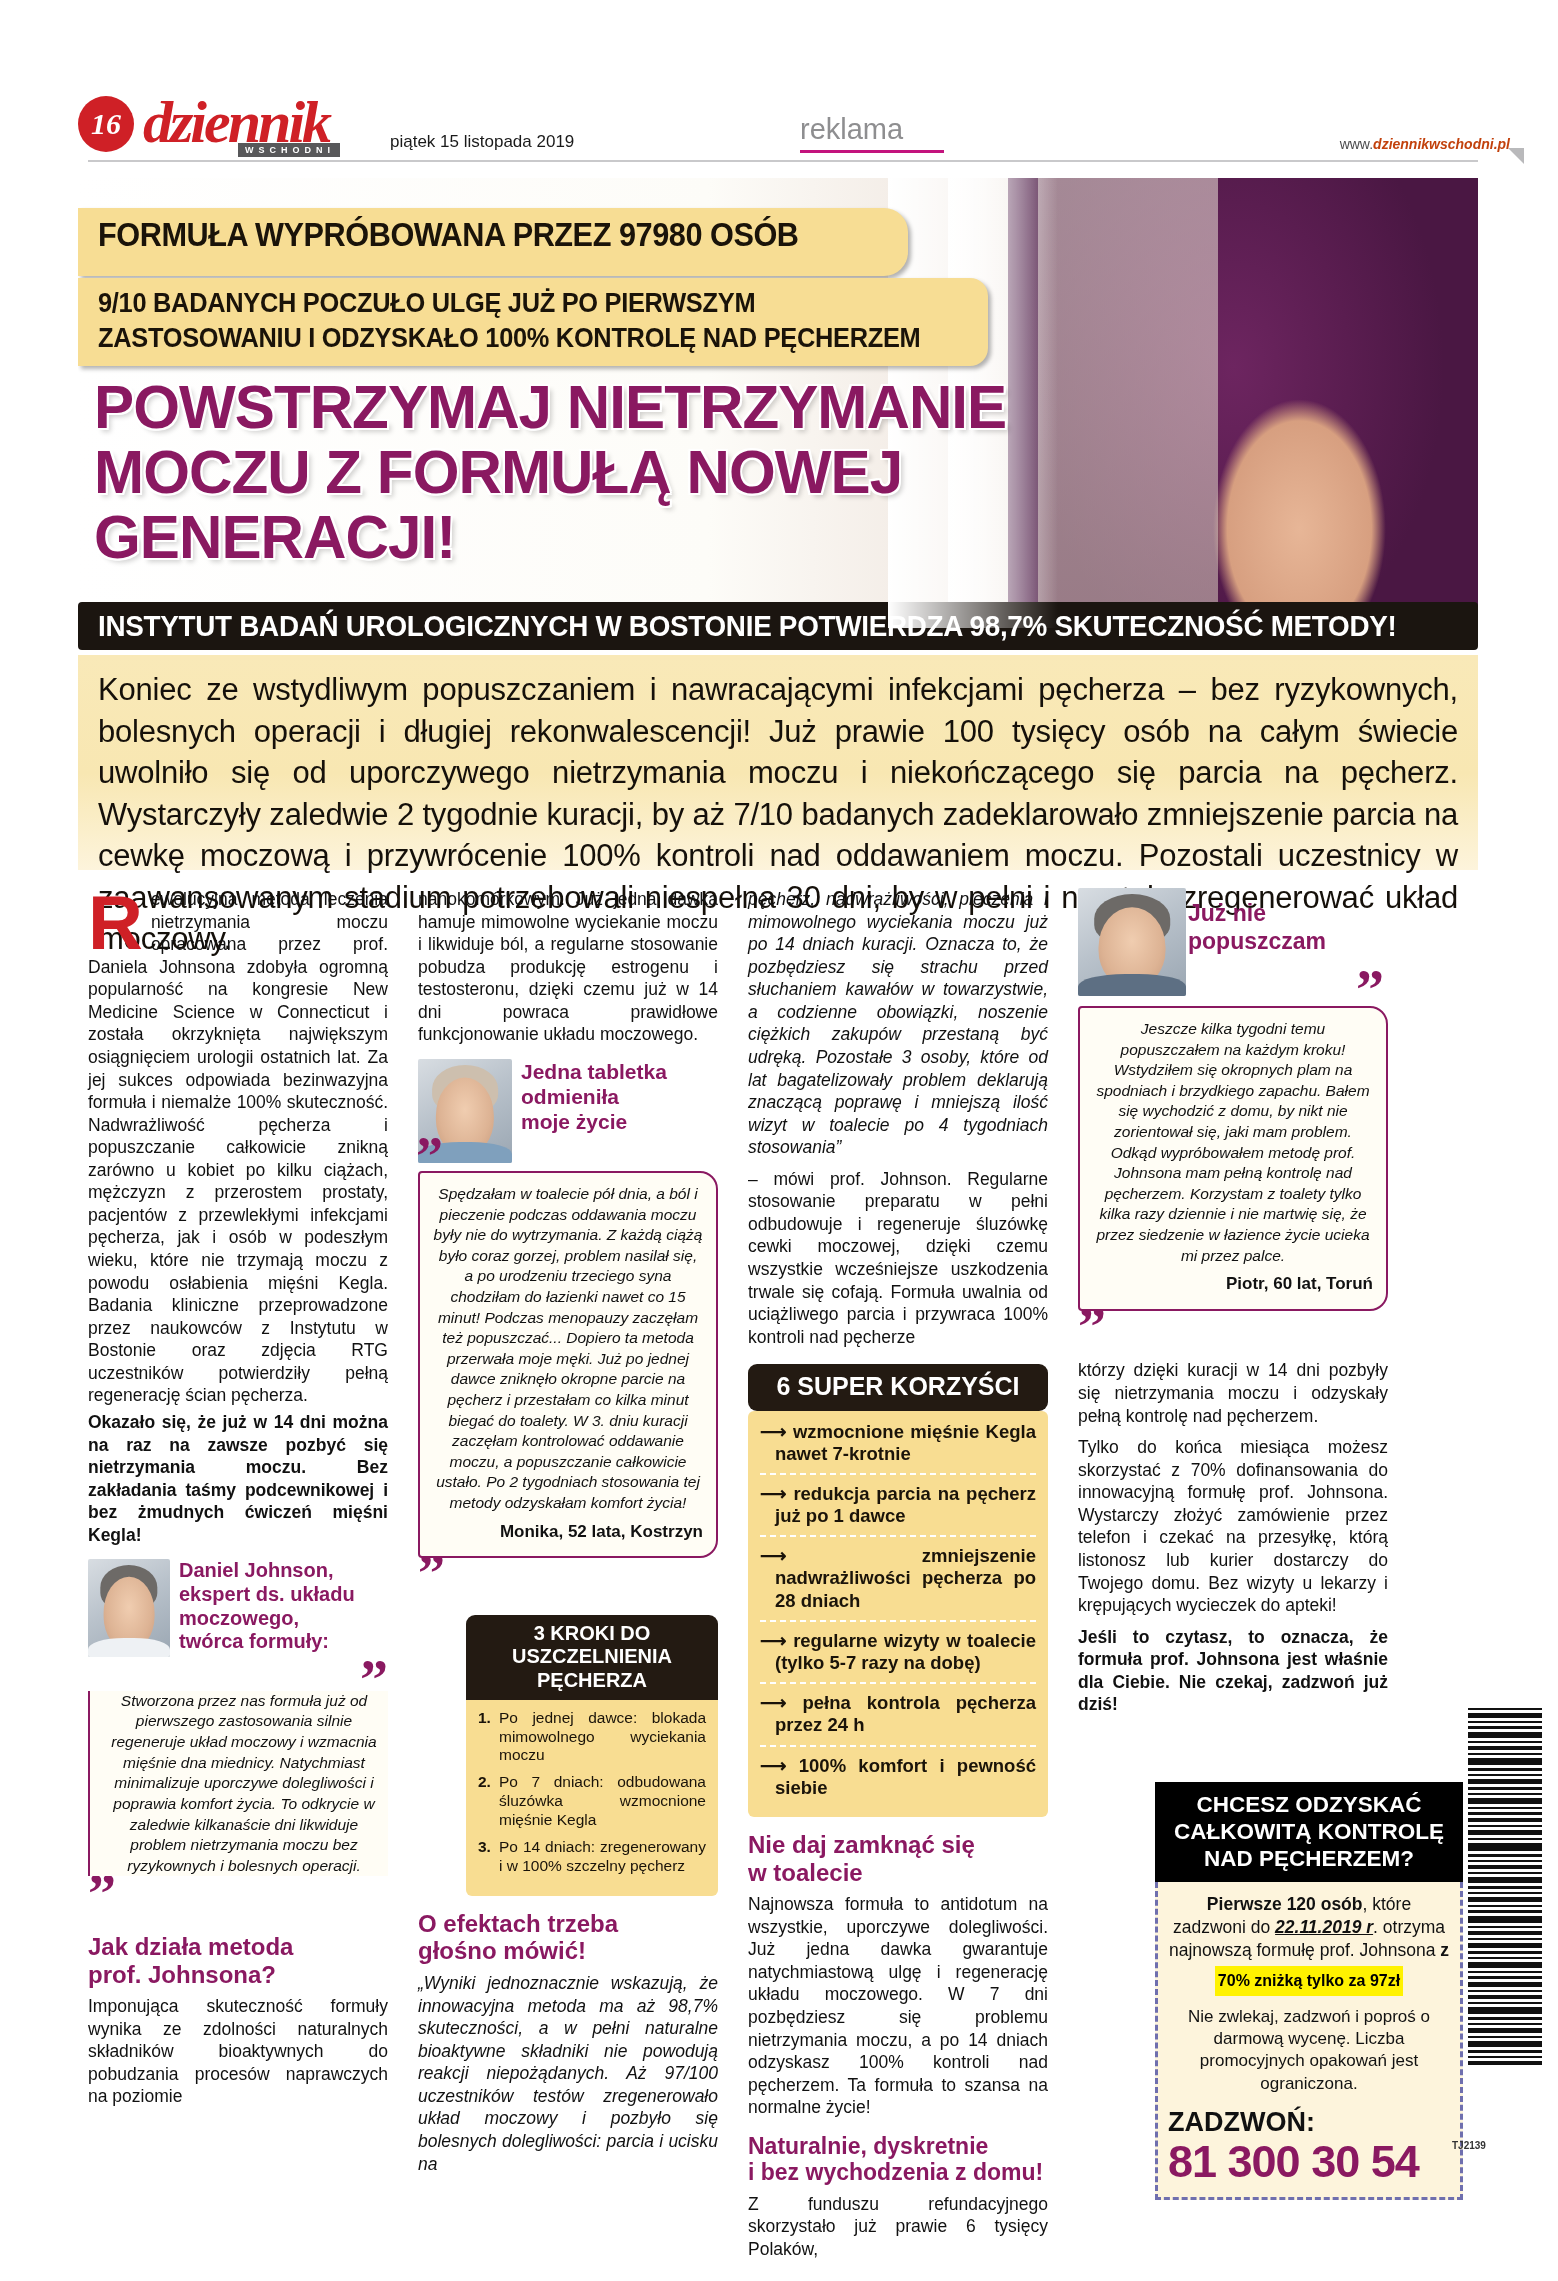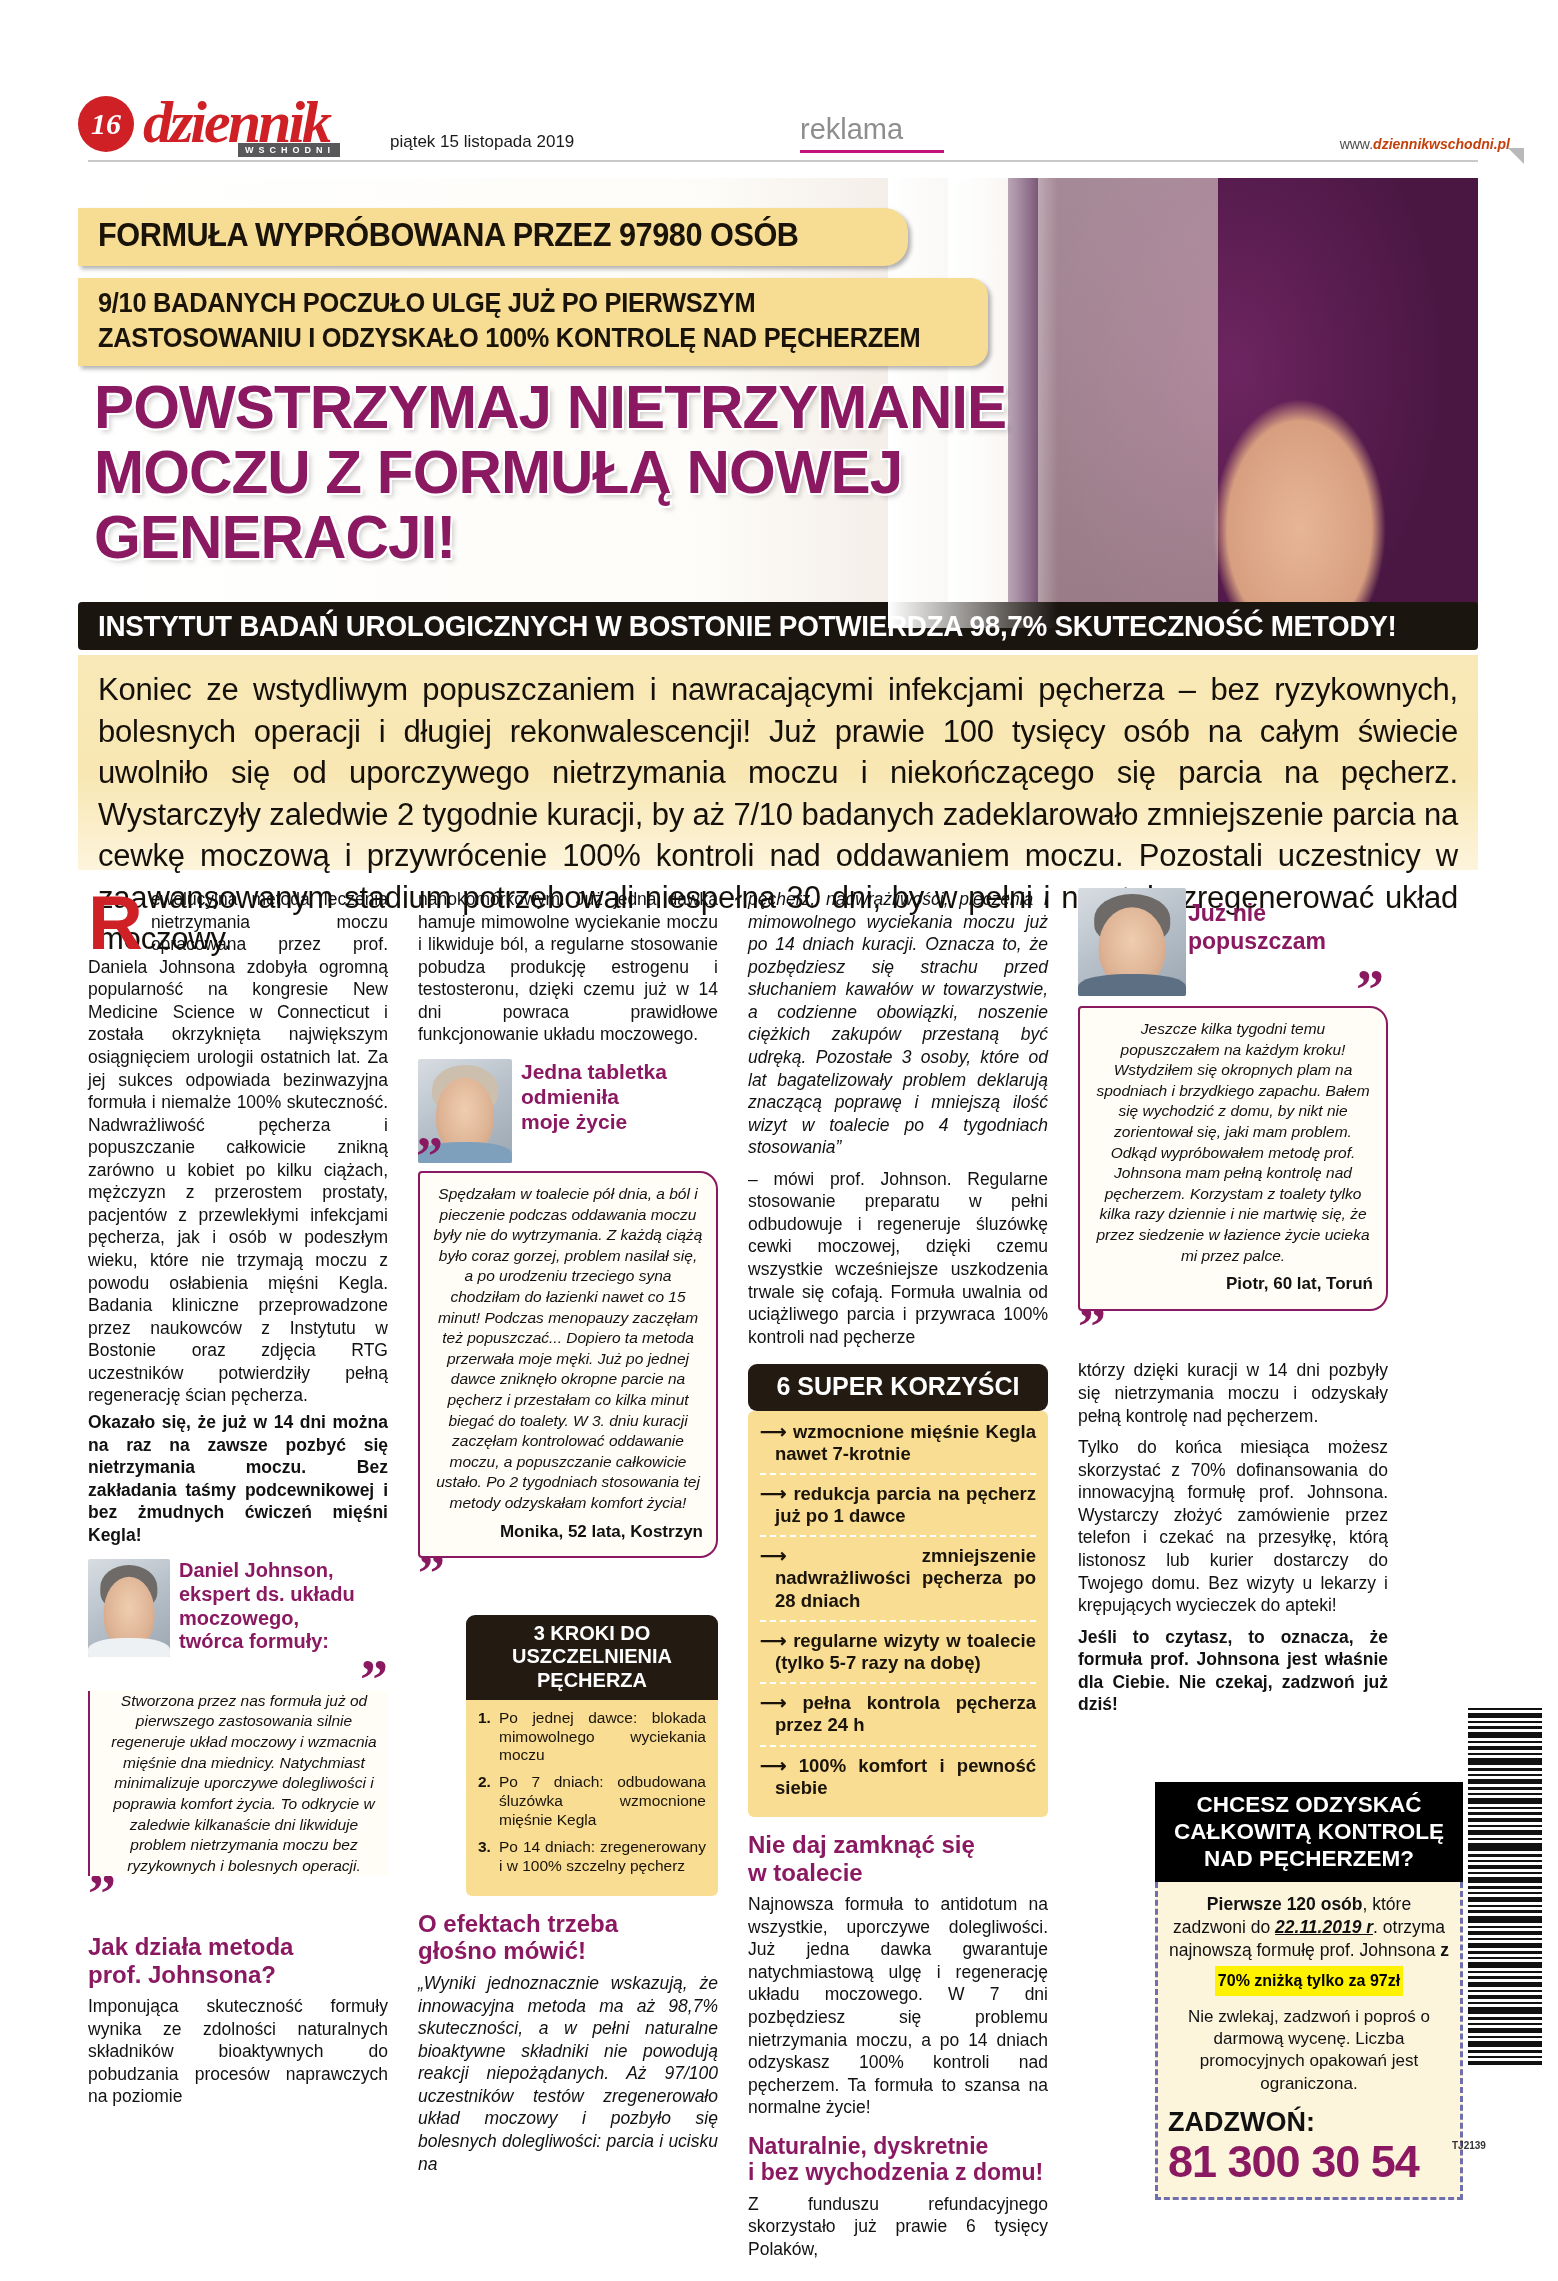--- a/index.html
+++ b/index.html
@@ -82,21 +82,21 @@
     position:absolute; right:420px; top:0; width:170px; height:450px;
     background:linear-gradient(90deg,rgba(255,255,255,1) 0%,rgba(255,255,255,0) 100%);
     z-index:3;
   }
 
   .pill {
     position:absolute; z-index:5; background:#f7dd94;
     border-radius:0 24px 24px 0;
     box-shadow:3px 3px 4px rgba(0,0,0,.30);
   }
-  .pill1 { left:0; top:30px; width:830px; height:58px; }
+  .pill1 { left:0; top:30px; width:830px; height:68px; }
   .pill1 .t {
     position:absolute; left:20px; top:8px; font-size:33px; font-weight:bold;
     color:#1a1309; letter-spacing:-.5px;
     font-family:"Liberation Sans Narrow","Liberation Sans",sans-serif;
     transform:scaleX(.93); transform-origin:left top;
   }
   .pill2 { left:0; top:100px; width:910px; height:88px; border-radius:0 18px 18px 0;}
   .pill2 .t {
     position:absolute; left:20px; top:8px; font-size:27px; font-weight:bold;
     color:#1a1309; line-height:1.28; letter-spacing:-.3px;

